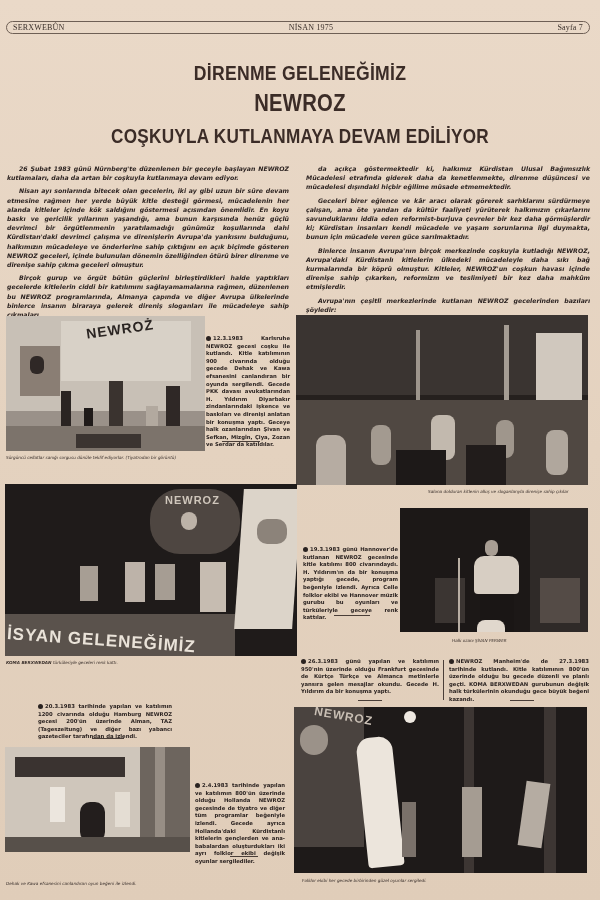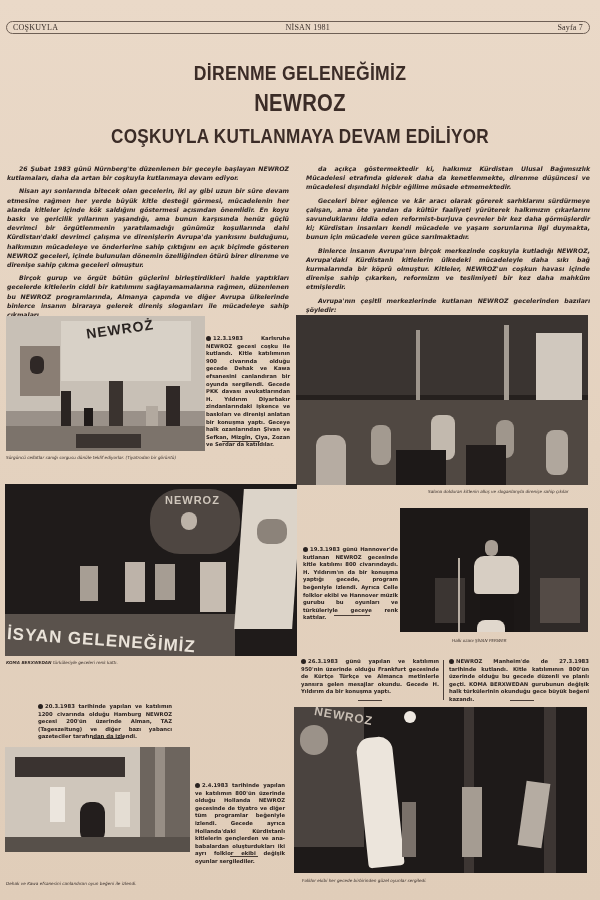--- a/index.html
+++ b/index.html
@@ -66,22 +66,22 @@
 
   .banner-text {
     font-family: "Liberation Sans", sans-serif; font-weight: bold;
     color: #e9e2d8; letter-spacing: 1px;
   }
 </style>
 </head>
 <body>
 
 <div class="abs header-bar">
-  <span class="pub">COŞKUYLA</span>
-  <span class="date">NİSAN 1981</span>
+  <span class="pub">SERXWEBÛN</span>
+  <span class="date">NİSAN 1975</span>
   <span class="page">Sayfa 7</span>
 </div>
 
 <div class="abs title t1">DİRENME GELENEĞİMİZ</div>
 <div class="abs title t2">NEWROZ</div>
 <div class="abs title t3">COŞKUYLA KUTLANMAYA DEVAM EDİLİYOR</div>
 
 <div class="abs col col-left">
   <p>26 Şubat 1983 günü Nürnberg'te düzenlenen bir geceyle başlayan NEWROZ kutlamaları, daha da artan bir coşkuyla kutlanmaya devam ediyor.</p>
   <p>Nisan ayı sonlarında bitecek olan gecelerin, iki ay gibi uzun bir süre devam etmesine rağmen her yerde büyük kitle desteği görmesi, mücadelenin her alanda kitleler içinde kök saldığını göstermesi açısından önemlidir. En koyu baskı ve gericilik yıllarının yaşandığı, ama bunun karşısında henüz güçlü devrimci bir örgütlenmenin yaratılamadığı günümüz koşullarında dahi Kürdistan'daki devrimci çalışma ve direnişlerin Avrupa'da yankısını bulduğunu, halkımızın mücadeleye ve önderlerine sahip çıktığını en açık biçimde gösteren NEWROZ geceleri, içinde bulunulan dönemin özelliğinden ötürü birer direnme ve direnişe sahip çıkma geceleri olmuştur.</p>

